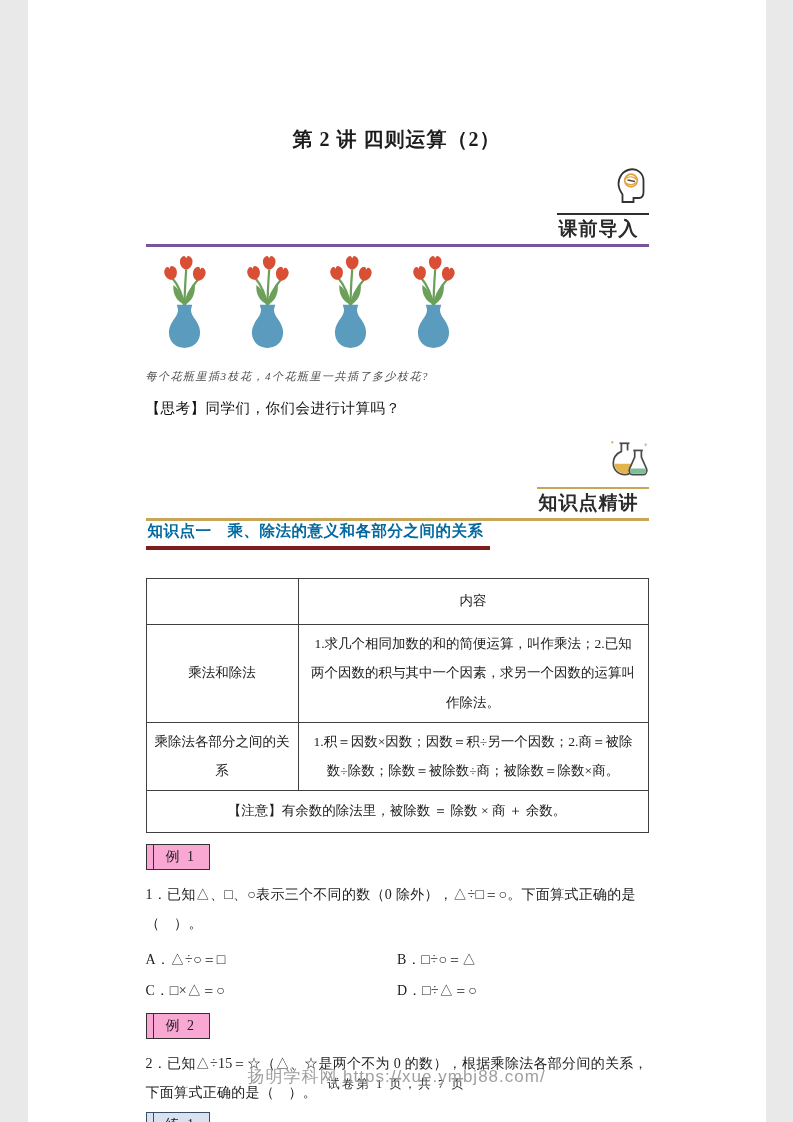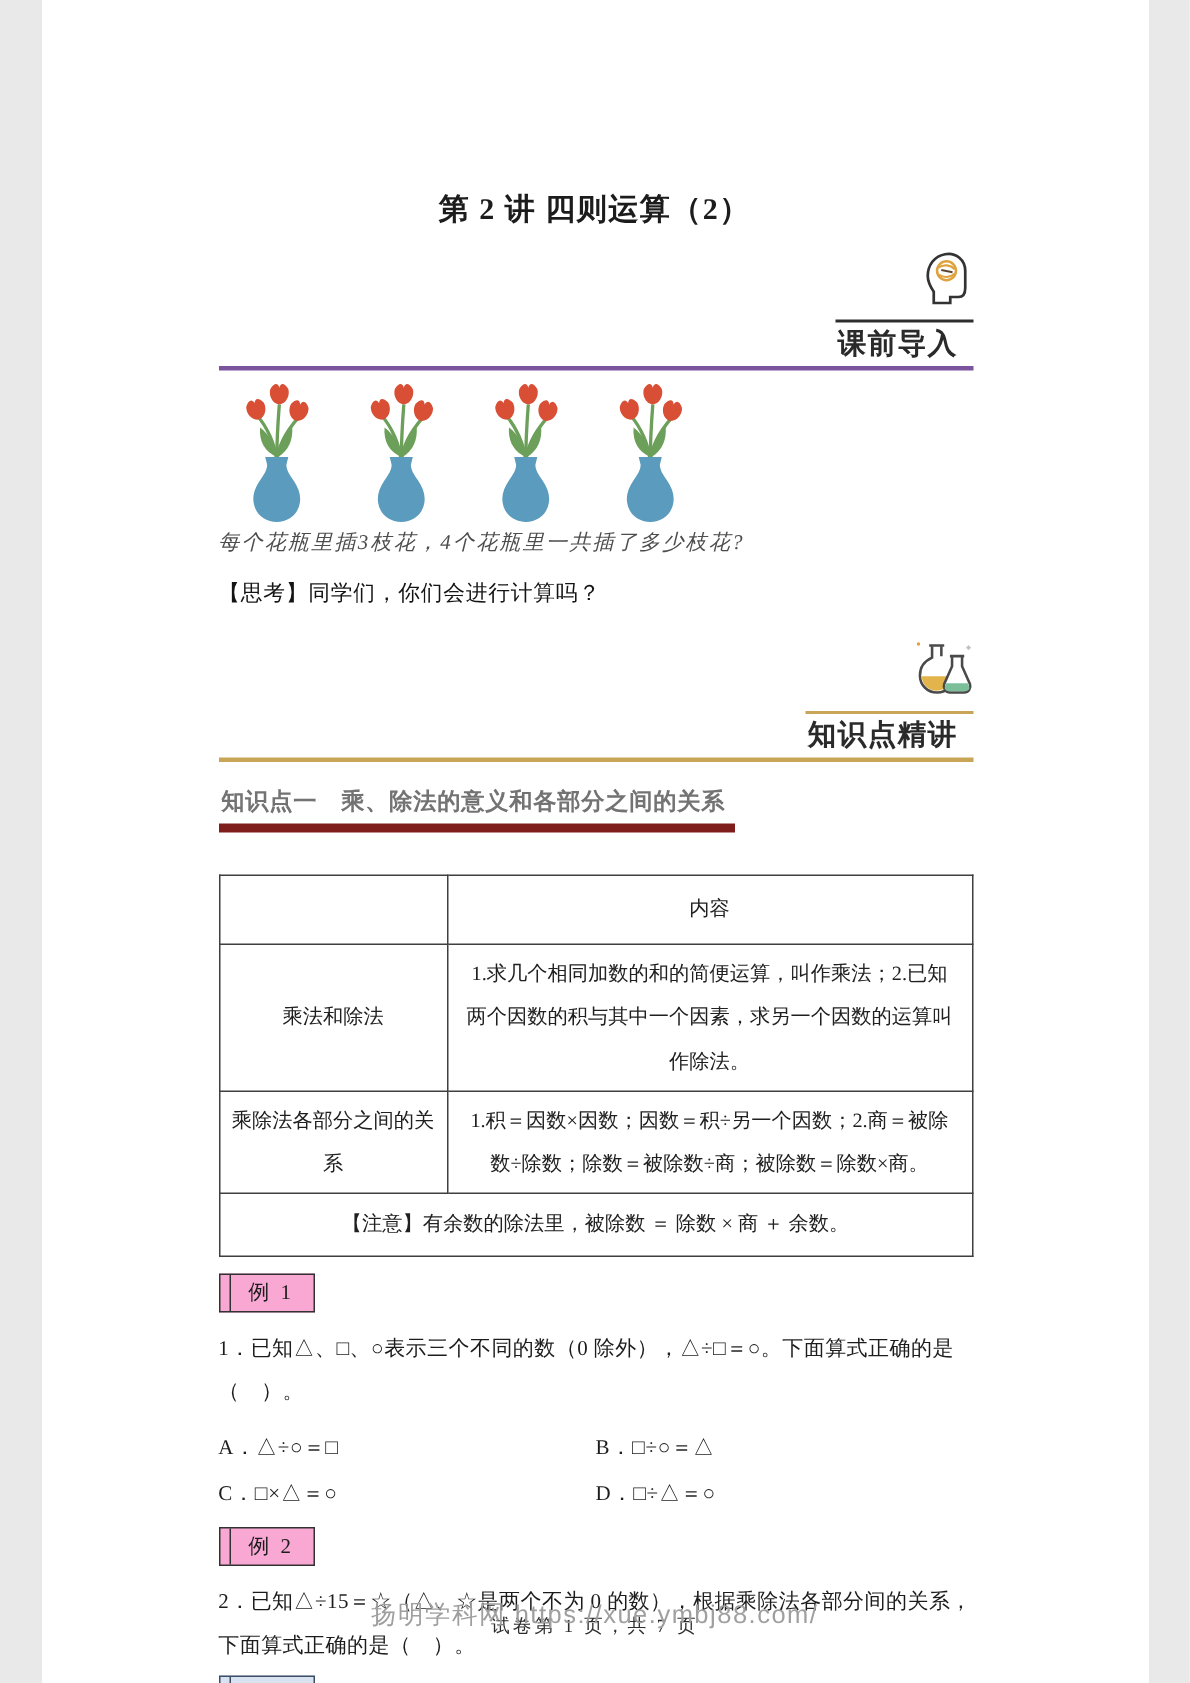--- a/index.html
+++ b/index.html
@@ -30,30 +30,30 @@
   .knowledge .sec-title { border-top:2.5px solid #c9a557;margin-left:24px; }
   .rule { width:100%; }
   .rule.purple { height:3px; background:#7a549c; margin-top:2px; }
   .rule.gold { height:2.5px; background:#c9a557; margin-top:2px; }
 
   
   .vases { display:flex; gap:6px; margin-top:8px; height:96px; }
   .vase-wrap { display:block; width:77px; height:96px; }
 
   .caption {
-    margin-top:2px; font-style:italic; font-size:14px;
+    margin-top:18px; font-style:italic; font-size:11px;
     letter-spacing:1.5px; color:#4d4d4d;
   }
   .think { margin-top:15px; font-size:14.5px; color:#141414; letter-spacing:.5px; }
 
   .point-title {
-    display:inline-block; margin-top:16px; padding:0 6px 4px 2px;
-    border-bottom:6px solid #7f1d1d;
+    display:inline-block; padding:0 6px 4px 2px;
+    border-bottom:4px solid #7f1d1d;
     font-family:"Liberation Sans", sans-serif; font-weight:bold;
-    font-size:15.5px; color:#737373; letter-spacing:.5px;
+    font-size:15.5px; color:#0369a1; letter-spacing:.5px;
   }
 
   
   table.kp {
     margin-top:28px; width:100%; border-collapse:collapse;
     font-size:13.5px; color:#202020;
   }
   table.kp td { border:1.4px solid #3f3f3f; text-align:center; vertical-align:middle; }
   table.kp .c1 { width:152px; padding:4px 8px; line-height:2.2; }
   table.kp .c2 { padding:4px 10px; line-height:2.2; }

